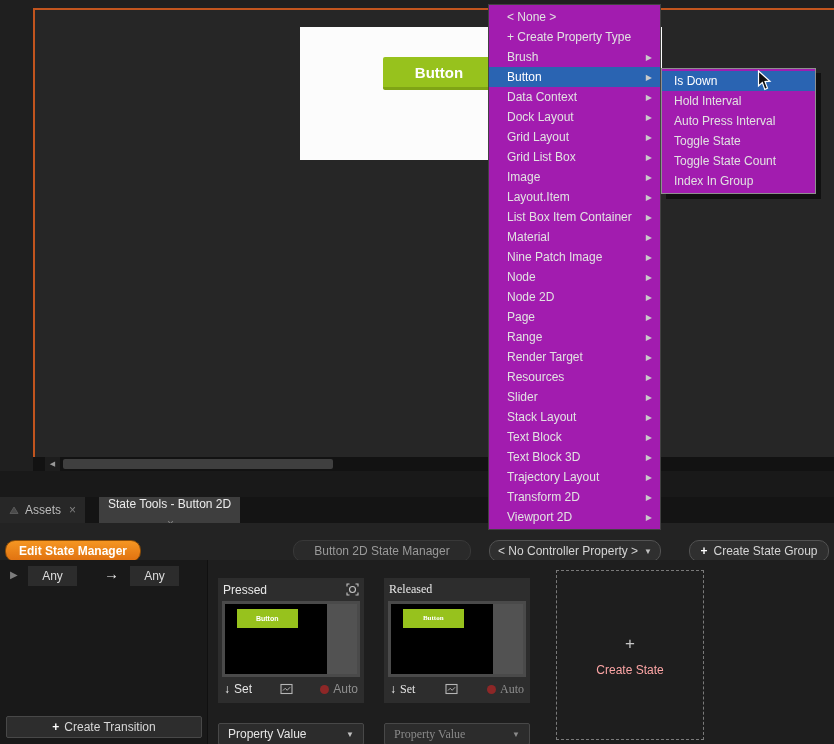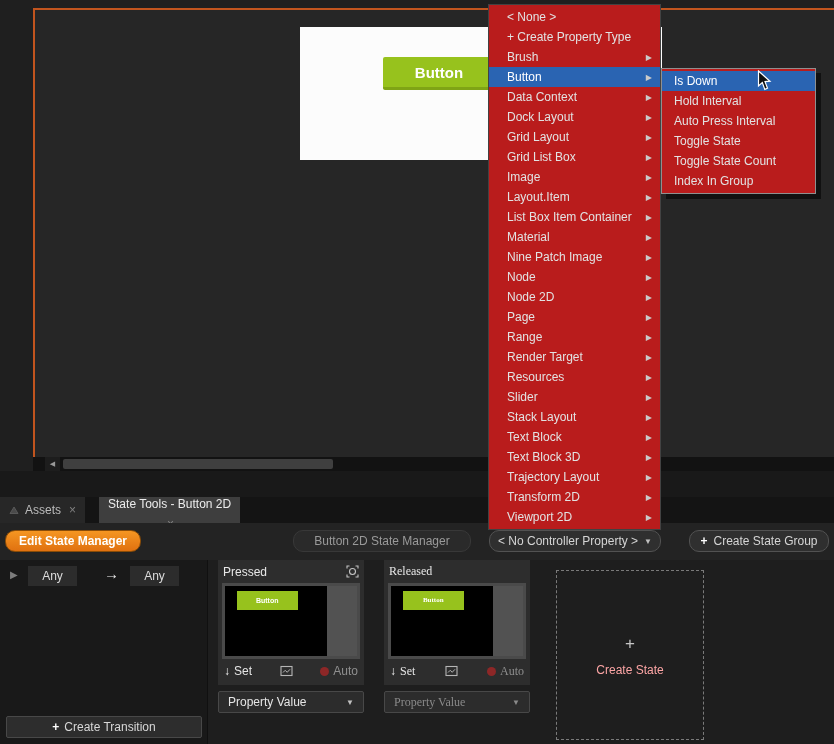--- a/index.html
+++ b/index.html
@@ -24,67 +24,67 @@
   .mid-strip { position:absolute; left:0; top:471px; width:834px; height:26px; background:#191919; }
 
   
   .tabbar { position:absolute; left:0; top:497px; width:834px; height:26px; background:#141414; display:flex; gap:14px; }
   .tab { height:26px; display:flex; align-items:center; gap:6px; padding:0 9px; background:#272727; color:#bbb; cursor:default; }
   .tab.active { background:#3e3e3e; color:#ececec;flex-direction:column; }
   .tab-close { color:#808080; font-size:12px; margin-left:2px; }
 
   
   .toolbar { position:absolute; left:0; top:523px; width:834px; height:37px; background:#232323; }
-  .tb-btn { position:absolute; top:7px; height:22px; display:flex; align-items:center; justify-content:center; gap:6px;
+  .tb-btn { position:absolute; top:17px; height:22px; display:flex; align-items:center; justify-content:center; gap:6px;
       background:#2f2f2f; border:1px solid #525252; border-radius:10px; color:#d5d5d5; }
   .esm { left:5px; width:136px; background:linear-gradient(#f59622,#e07110); border-color:#8a4c07; color:#fff; font-weight:bold; }
   .ted { left:163px; width:117px; }
   .smt { left:293px; width:178px; background:#2a2a2a; border-color:#383838; color:#9a9a9a; }
   .ncp { left:489px; width:172px; justify-content:space-between; padding:0 8px; }
   .csg { left:689px; width:140px; }
   .caret { font-size:8px; color:#c0c0c0; }
   .plus { color:#fff; font-weight:bold; }
 
   
   .bottom { position:absolute; left:0; top:560px; width:834px; height:184px; background:#1e1e1e; }
   .left-panel { position:absolute; left:0; top:0; width:208px; height:184px; background:#191919; border-right:1px solid #101010; }
   .expander { position:absolute; left:10px; top:9px; color:#7d7d7d; font-size:10px; }
   .any-box { position:absolute; top:6px; width:49px; height:20px; background:#2c2c2c; color:#dcdcdc;
       display:flex; align-items:center; justify-content:center; }
   .any-a { left:28px; } .any-b { left:130px; }
   .trans-arrow { position:absolute; left:104px; top:5px; color:#ececec; font-size:15px; font-weight:bold; }
   .create-transition { position:absolute; left:6px; top:156px; width:196px; height:22px; background:#2d2d2d;
       border:1px solid #484848; border-radius:2px; color:#d8d8d8; display:flex; align-items:center; justify-content:center; gap:5px; }
 
-  .state-card { position:absolute; top:0; width:146px; }
+  .state-card { position:absolute; top:18px; width:146px; }
   .card-0 { left:218px; } .card-1 { left:384px;font-family:Liberation Serif, serif; }
   .card-block { background:#2d2d2d; padding-bottom:2px; }
   .card-header { height:20px; display:flex; align-items:center; justify-content:space-between; padding:3px 5px 0 5px; color:#e8e8e8; }
   .thumb-frame { margin:3px 4px 0 4px; height:76px; background:#4a4a4a; padding:3px; }
   .thumb-inner { position:relative; width:100%; height:100%; background:#000; overflow:hidden; }
   .thumb-button { position:absolute; left:9%; top:7%; width:46%; height:27%; background:var(--button-green,#97c21d);
       color:#fff; font-size:7px; font-weight:bold; display:flex; align-items:center; justify-content:center; }
   .thumb-strip { position:absolute; right:0; top:0; width:23%; height:100%; background:#525252; }
   .card-footer { height:24px; display:flex; align-items:center; justify-content:space-between; padding:0 6px; }
   .set-group { display:flex; align-items:center; gap:4px; color:#e6e6e6; }
   .set-arrow { font-weight:bold; font-size:12px; color:#f0f0f0; }
   .auto-group { display:flex; align-items:center; gap:4px; color:#8f8f8f; }
   .auto-dot { width:9px; height:9px; border-radius:50%; background:var(--auto-dot-red,#8d2727); }
-  .value-dropdown { margin-top:6px; height:22px; background:#2c2c2c; border:1px solid #484848; border-radius:2px;
+  .value-dropdown { margin-top:20px; height:22px; background:#2c2c2c; border:1px solid #484848; border-radius:2px;
       display:flex; align-items:center; justify-content:space-between; padding:0 9px; color:#e6e6e6; }
   .value-dropdown.dim { color:#8a8a8a; }
   .value-dropdown.dim .caret { color:#8a8a8a; }
 
   .create-state { position:absolute; left:556px; top:10px; width:148px; height:170px; border:1px dashed #7a7a7a;
       display:flex; flex-direction:column; align-items:center; justify-content:center; gap:9px; }
   .cs-plus { color:#c6c6c6; font-size:17px; }
   .cs-label { color:#fca5a5; }
 
   
-  .menu { position:absolute; background:#b91c1c; padding:2px 0; z-index:20; }
+  .menu { position:absolute; background:#a21caf; padding:2px 0; z-index:20; }
   .context-menu { left:488px; top:4px; width:173px; border:1px solid #424242; }
   .submenu { left:661px; top:68px; width:155px; border:1px solid #8f8f8f; box-shadow:5px 5px 0 rgba(0,0,0,0.55); z-index:21; }
   .menu-item { height:20px; display:flex; align-items:center; padding-left:18px; padding-right:8px; color:#e2e2e2; white-space:nowrap; }
   .submenu .menu-item { padding-left:12px; }
   .mi-label { flex:1; overflow:hidden; }
   .mi-arrow { font-size:8px; color:#cacaca; }
   .menu-item.no-arrow .mi-arrow { visibility:hidden; }
   .menu-item.highlighted { background:var(--highlight-blue,#2a64b2); color:#fff; }
 
   .cursor { position:absolute; left:757px; top:70px; z-index:30; }

